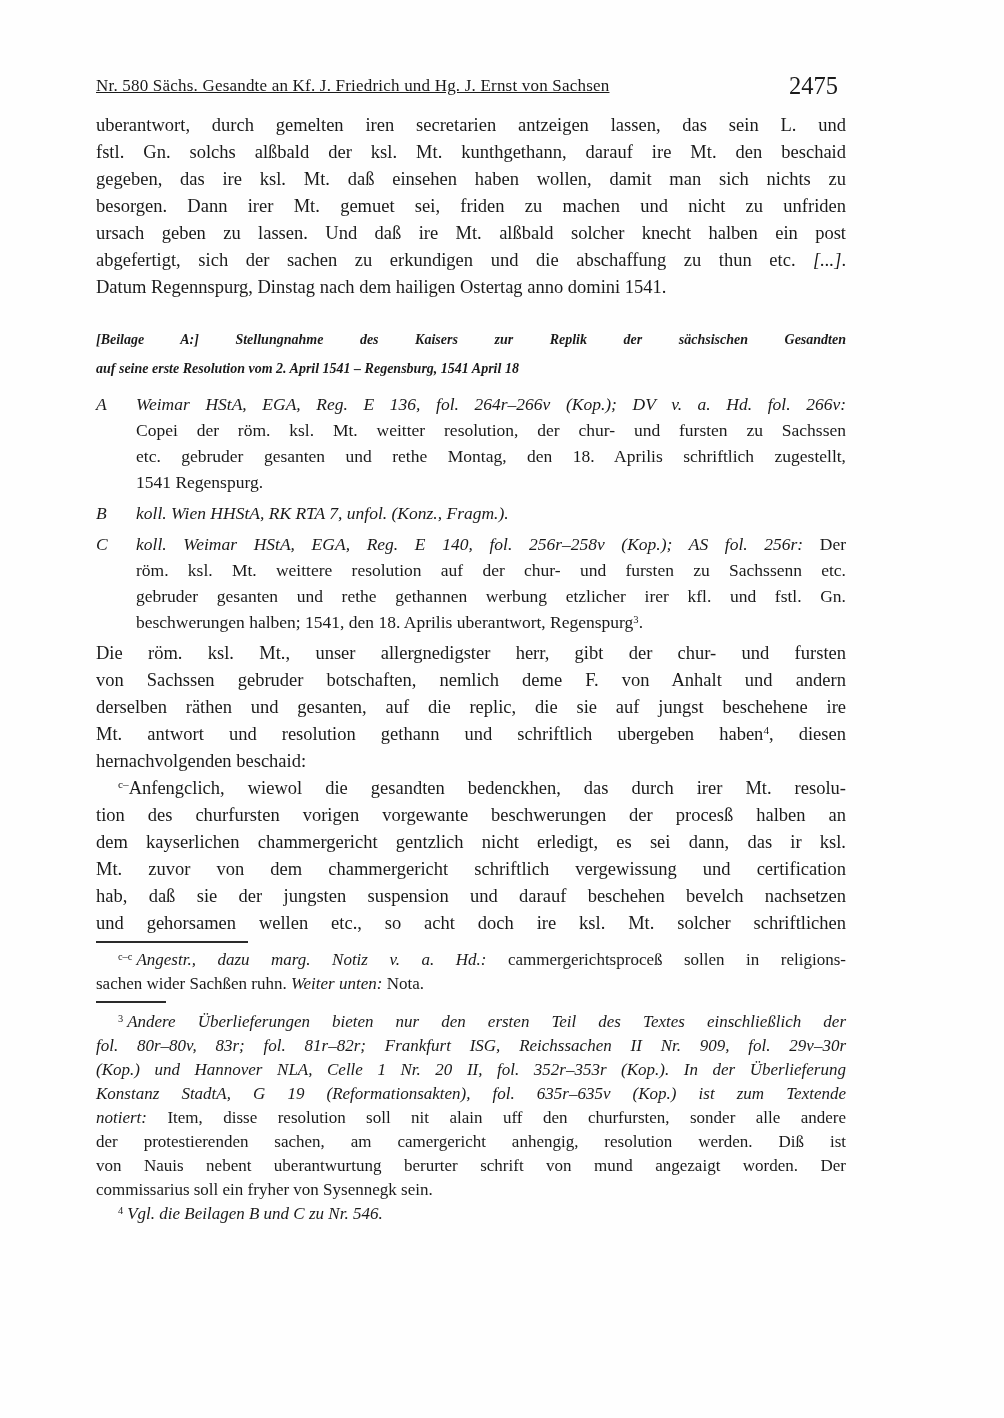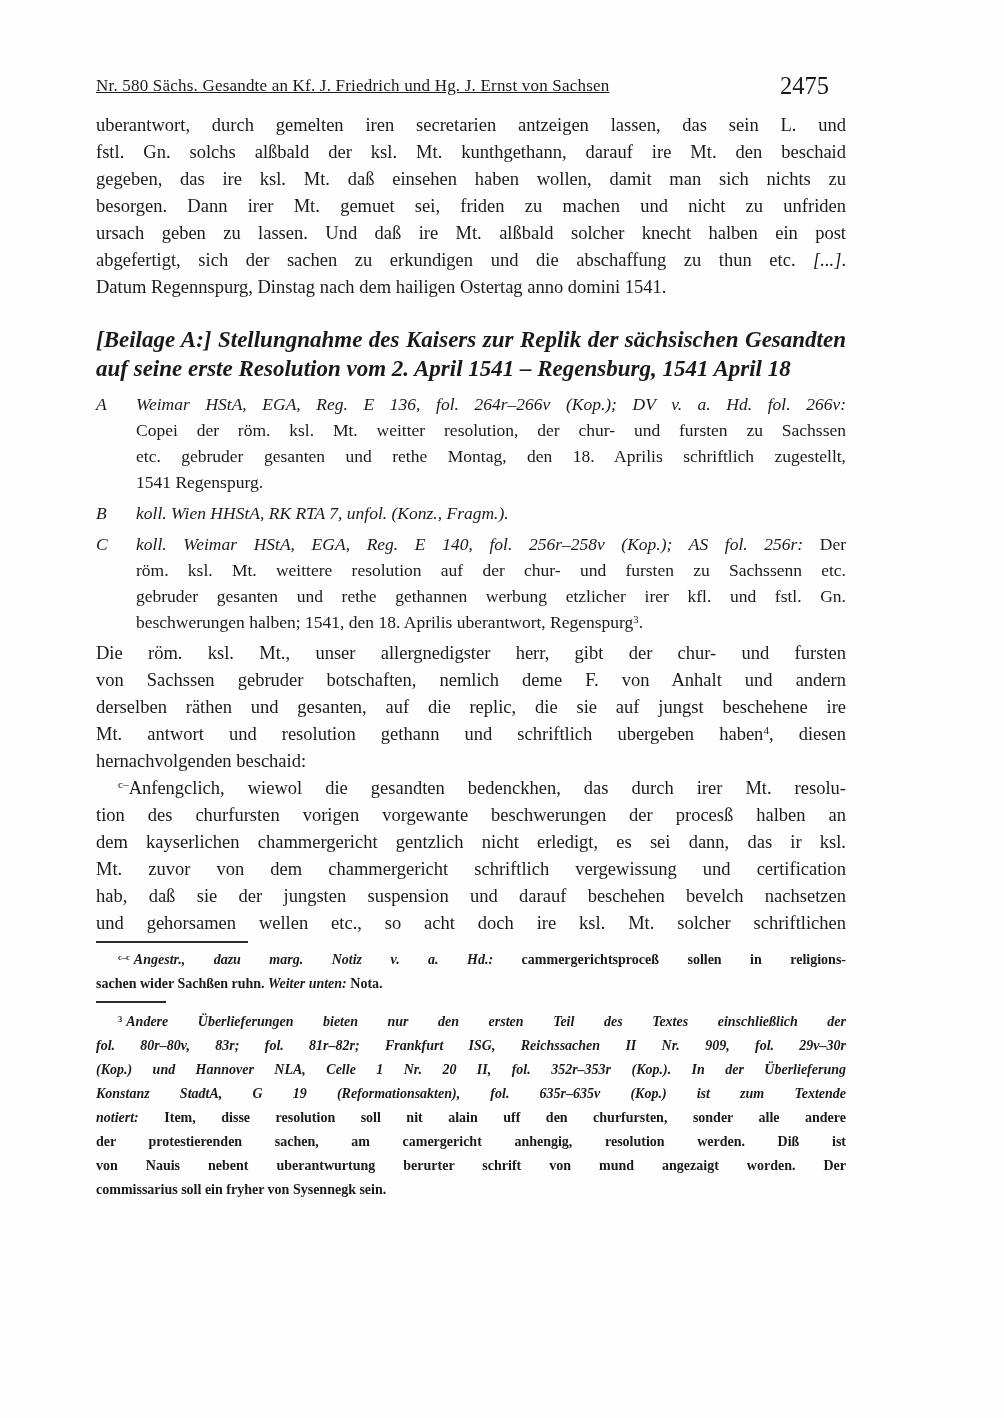--- a/index.html
+++ b/index.html
@@ -9,44 +9,44 @@
     background:#fefefe; color:#1a1a1a; overflow:hidden;
     font-family:"Liberation Serif","DejaVu Serif",serif;
   }
   .content { position:absolute; left:96px; top:0; width:750px; }
 
   .header { position:relative; height:28px; margin-top:68px; }
   .header .title {
     position:absolute; left:0; right:0; bottom:0;
     text-align:left; font-size:17px; letter-spacing:0.2px;text-decoration:underline;
   }
-  .header .pnum { position:absolute; right:17px; bottom:-4px; font-size:24.5px;text-align:center; }
+  .header .pnum { position:absolute; right:8px; bottom:-4px; font-size:24.5px;text-align:center; }
 
   .line { text-align:justify; text-align-last:justify; text-justify:inter-word; }
   .line.last { text-align:left; text-align-last:auto; }
   .line.indent { text-indent:22px; }
 
   .para  { font-size:18.5px; line-height:27px; }
   .para1 { margin-top:16px; }
 
   .heading {
-    margin-top:24px; font-size:23px; line-height:29px;
+    margin-top:24px; font-size:14px; line-height:29px;
     font-weight:bold; font-style:italic;
   }
 
   .sources { margin-top:8px; font-size:17.5px; line-height:26px; }
   .source-row { position:relative; padding-left:40px; margin-top:5px; }
   .source-row:first-child { margin-top:0; }
   .source-label { position:absolute; left:0; top:0; font-style:italic; }
 
   .mainpara1 { margin-top:5px; }
 
   .fnsep1 { width:152px; border-top:2px solid #2a2a2a; margin-top:4px; }
   .fnsep2 { width:70px;  border-top:2px solid #2a2a2a; margin-top:5px; }
-  .fn  { font-size:14px; line-height:24px;font-weight:bold; }
+  .fn  { font-size:17px; line-height:24px; }
   .fnc { margin-top:5px; }
   .fn3 { margin-top:7px; }
 
   .it  { font-style:italic; }
   .sup { font-size:61%; position:relative; top:-0.5em; line-height:0; }
   .sup.mark { margin-right:4px; }
 </style>
 </head>
 <body>
 
@@ -126,15 +126,18 @@
     <div class="fn fn3">
         <div class="line indent"><span class="sup mark">3</span><span class="it">Andere Überlieferungen bieten nur den ersten Teil des Textes einschließlich der</span></div>
         <div class="line"><span class="it">fol. 80r–80v, 83r; fol. 81r–82r; Frankfurt ISG, Reichssachen II Nr. 909, fol. 29v–30r</span></div>
         <div class="line"><span class="it">(Kop.) und Hannover NLA, Celle 1 Nr. 20 II, fol. 352r–353r (Kop.). In der Überlieferung</span></div>
         <div class="line"><span class="it">Konstanz StadtA, G 19 (Reformationsakten), fol. 635r–635v (Kop.) ist zum Textende</span></div>
         <div class="line"><span class="it">notiert: </span><span>Item, disse resolution soll nit alain uff den churfursten, sonder alle andere</span></div>
         <div class="line"><span>der protestierenden sachen, am camergericht anhengig, resolution werden. Diß ist</span></div>
         <div class="line"><span>von Nauis nebent uberantwurtung berurter schrift von mund angezaigt worden. Der</span></div>
         <div class="line last"><span>commissarius soll ein fryher von Sysennegk sein.</span></div>
       </div>
+    <div class="fn fn4">
+        <div class="line last indent"><span class="sup mark">4</span><span class="it">Vgl. die Beilagen B und C zu Nr. 546.</span></div>
+      </div>
 
   </div>
 </div>
 
 </body></html>

